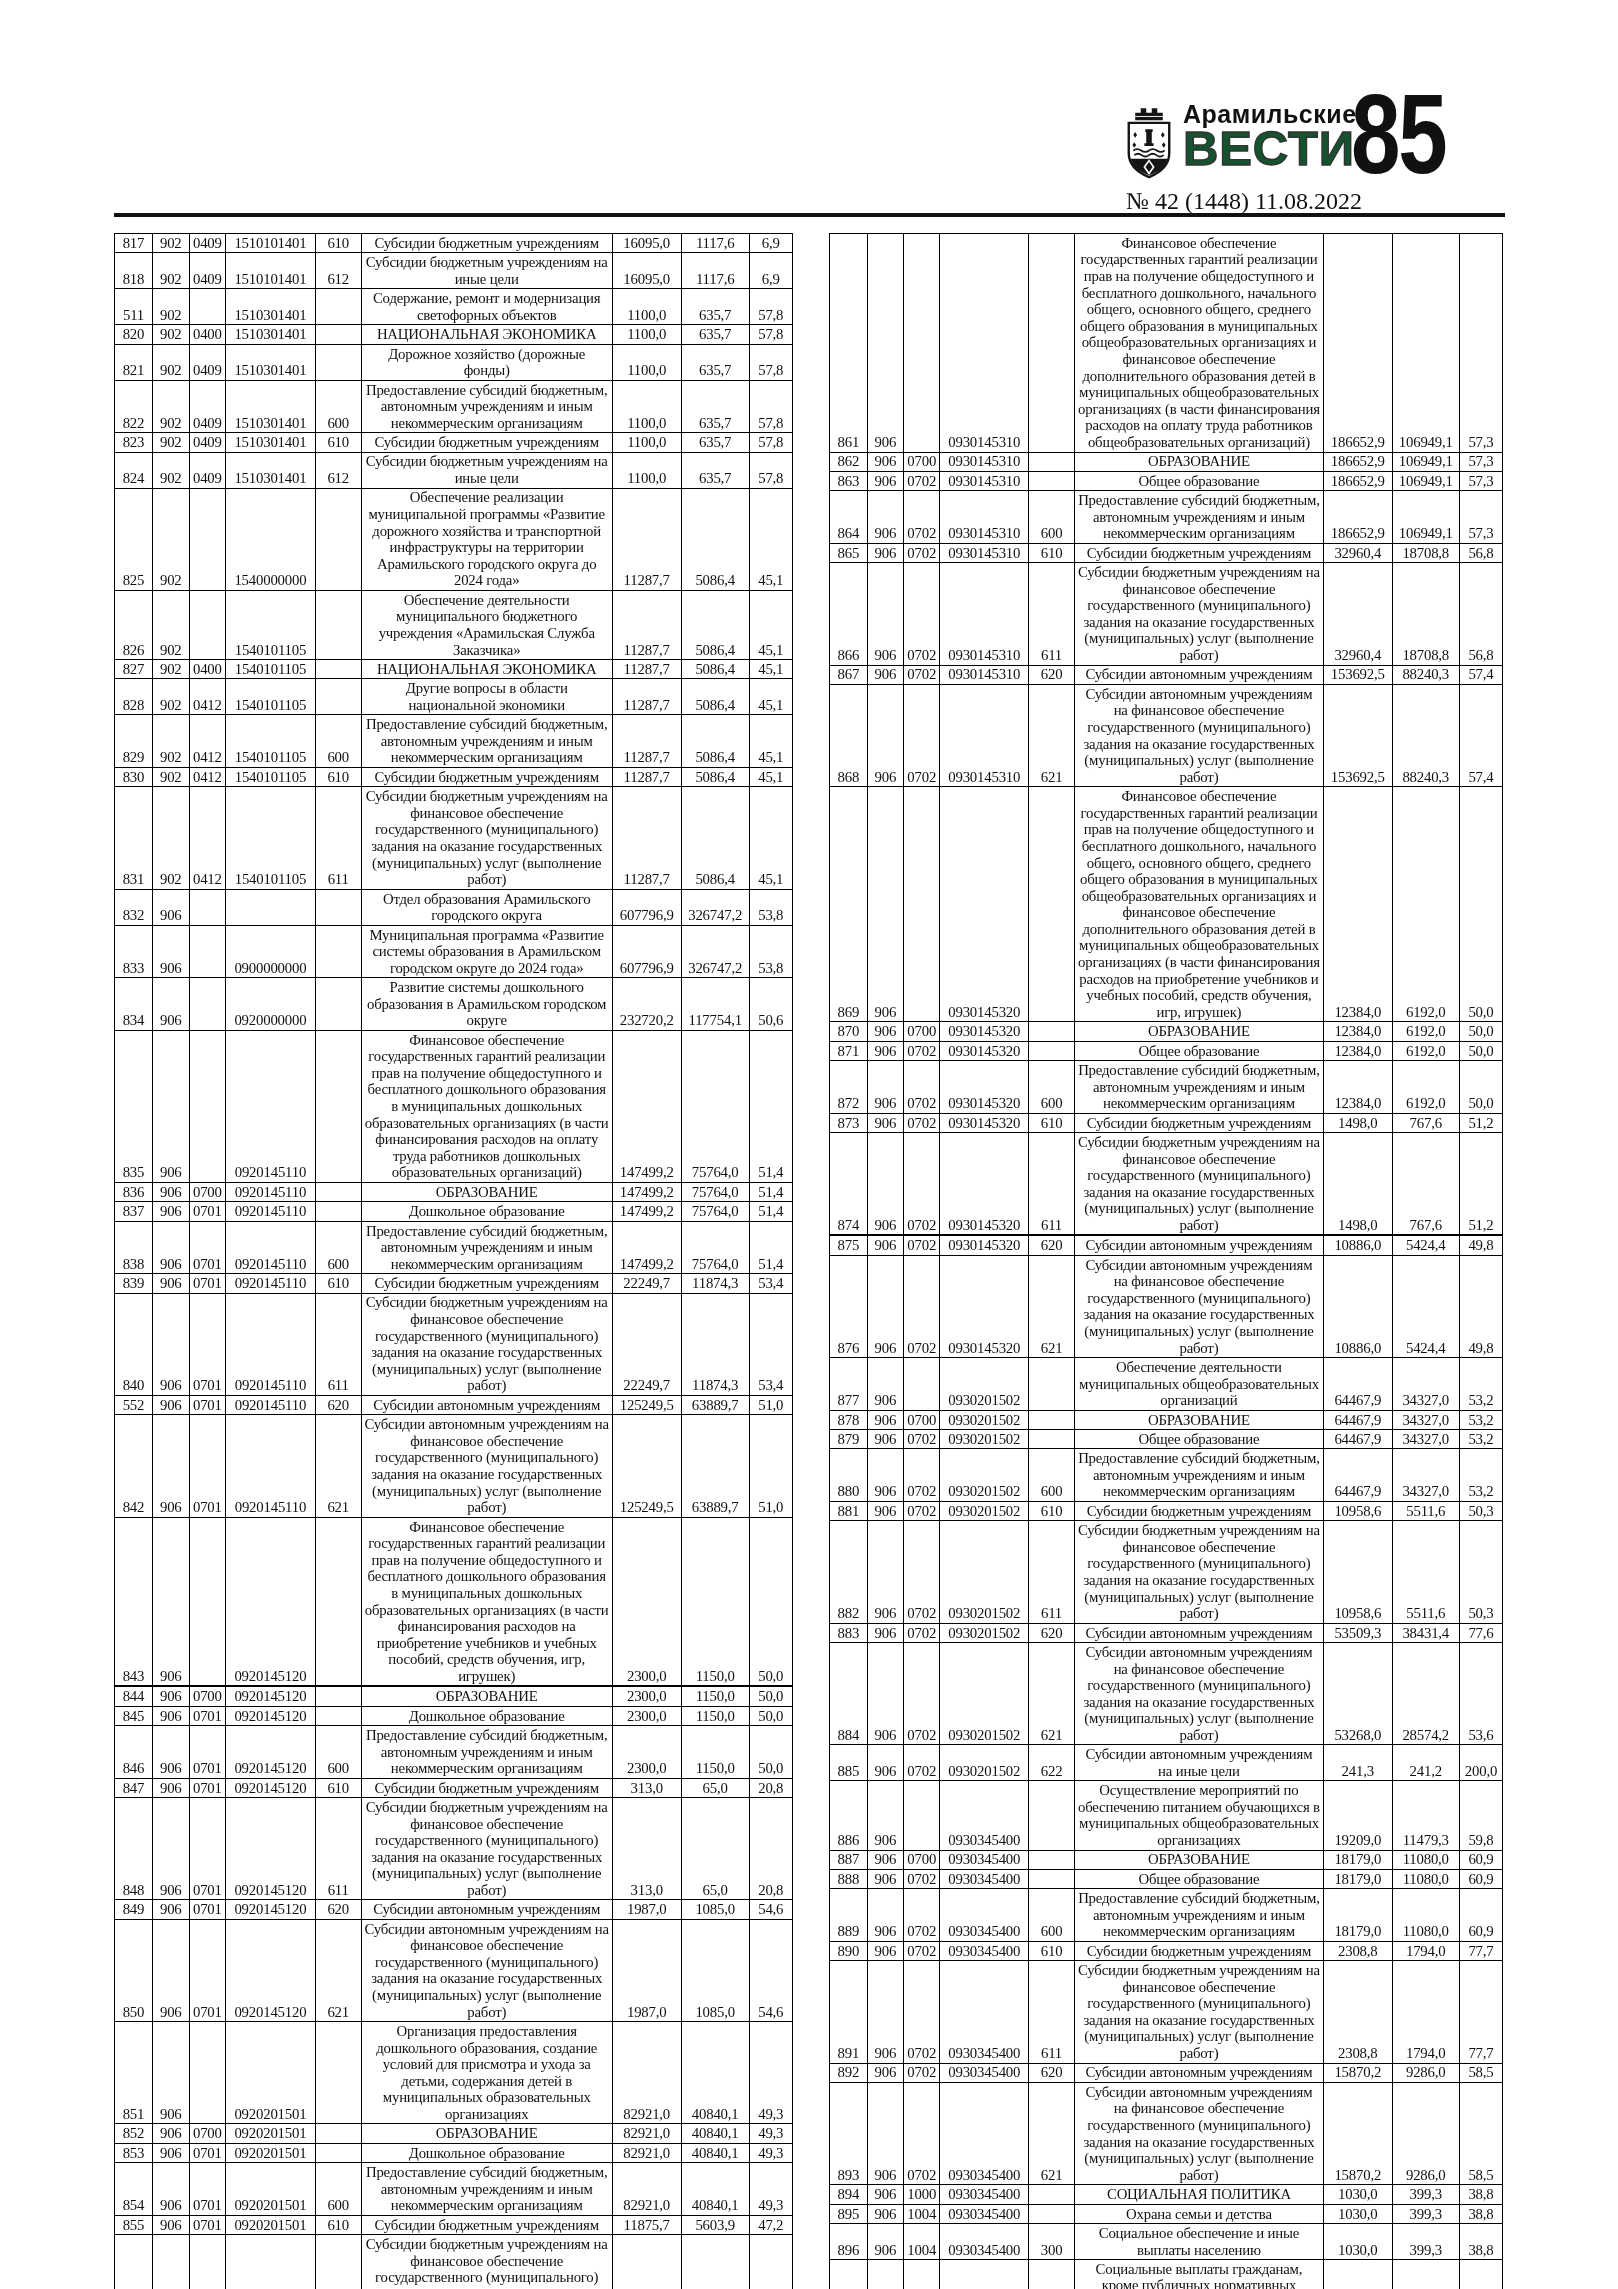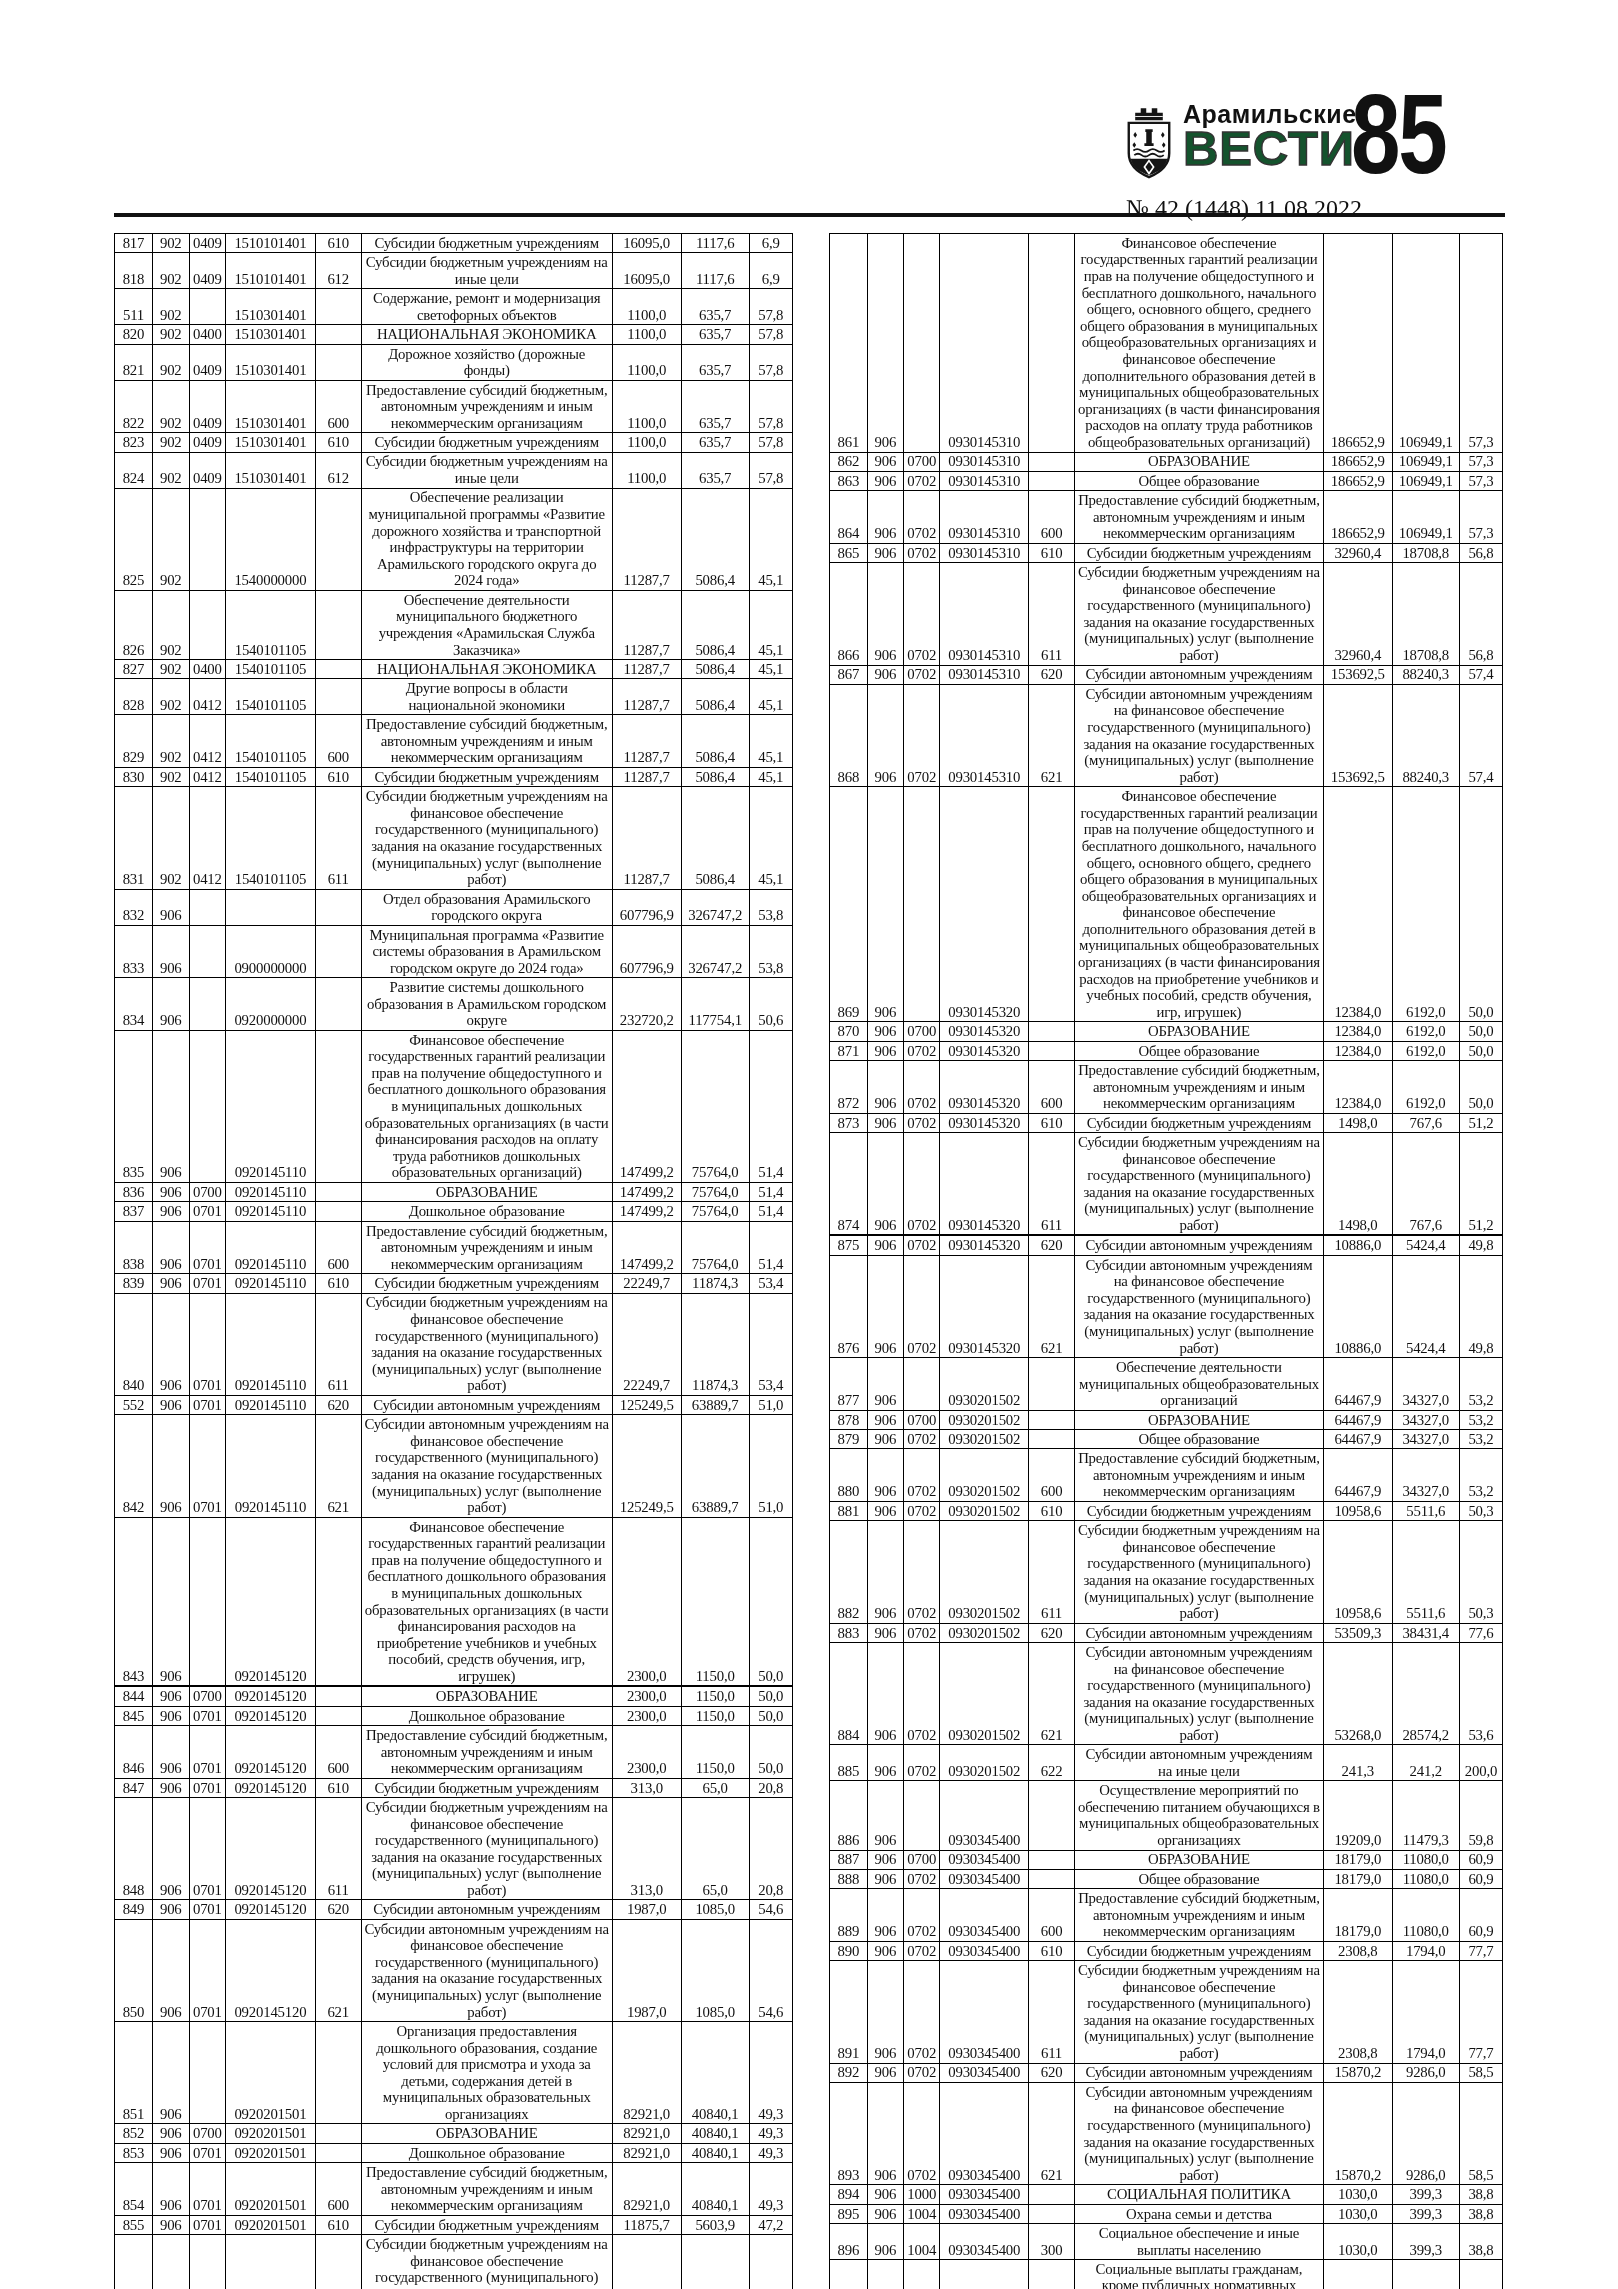--- a/index.html
+++ b/index.html
@@ -11,21 +11,21 @@
         font-style:italic;font-weight:500;font-size:89px;line-height:120px;letter-spacing:2.8px;
         white-space:nowrap;}
   .brand{position:absolute;left:1126px;top:103px;width:240px;height:111px;}
   .brand-emblem{position:absolute;left:0;top:3.7px;}
   .brand-names{position:absolute;left:57px;top:0;width:185px;}
   .brand-top{font-family:"Liberation Sans",sans-serif;font-weight:bold;font-size:25px;
         line-height:22px;letter-spacing:0.5px;white-space:nowrap;}
   .brand-main{font-family:"Liberation Sans",sans-serif;font-weight:800;font-size:49px;
         line-height:46px;color:#14532d;-webkit-text-stroke:1.4px #333;letter-spacing:0.9px;
         white-space:nowrap;}
-  .issue-line{position:absolute;left:0px;top:92px;font-family:"Liberation Serif",serif;
+  .issue-line{position:absolute;left:0px;top:85px;font-family:"Liberation Serif",serif;
         font-size:24px;white-space:nowrap;}
   .page-number{position:absolute;left:1351px;top:78px;font-family:"Liberation Sans",sans-serif;
         font-weight:800;font-size:114px;line-height:111px;letter-spacing:-2.8px;
         transform:scaleX(0.78);transform-origin:left top;}
   .header-rule{position:absolute;left:114px;top:213px;width:1391px;height:3.7px;background:#111;}
 
   
   table.budget{position:absolute;top:233px;border-collapse:collapse;table-layout:fixed;
         font-size:14.8px;line-height:16.6px;border:1.8px solid #000;}
   #t-left{left:114px;width:679px;}

